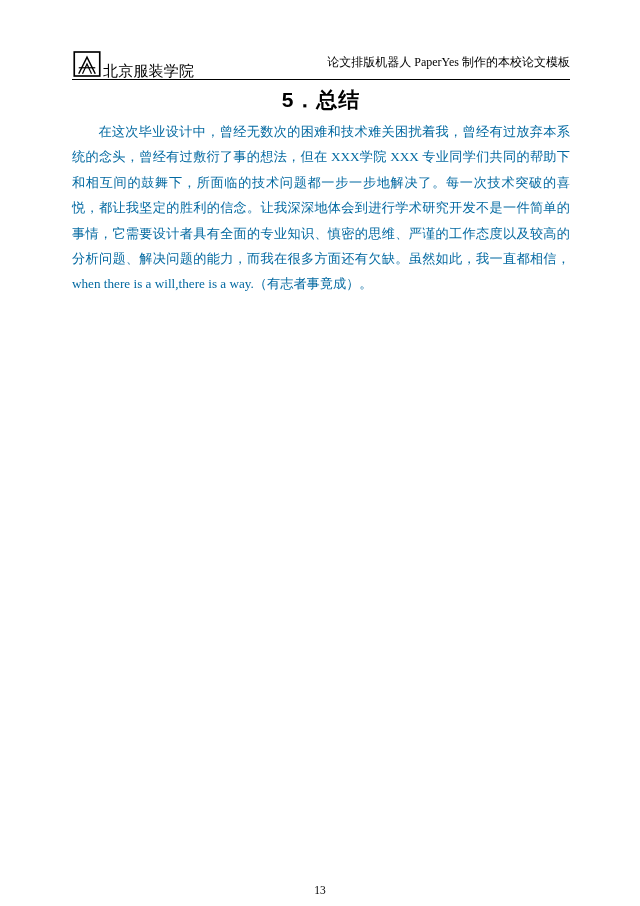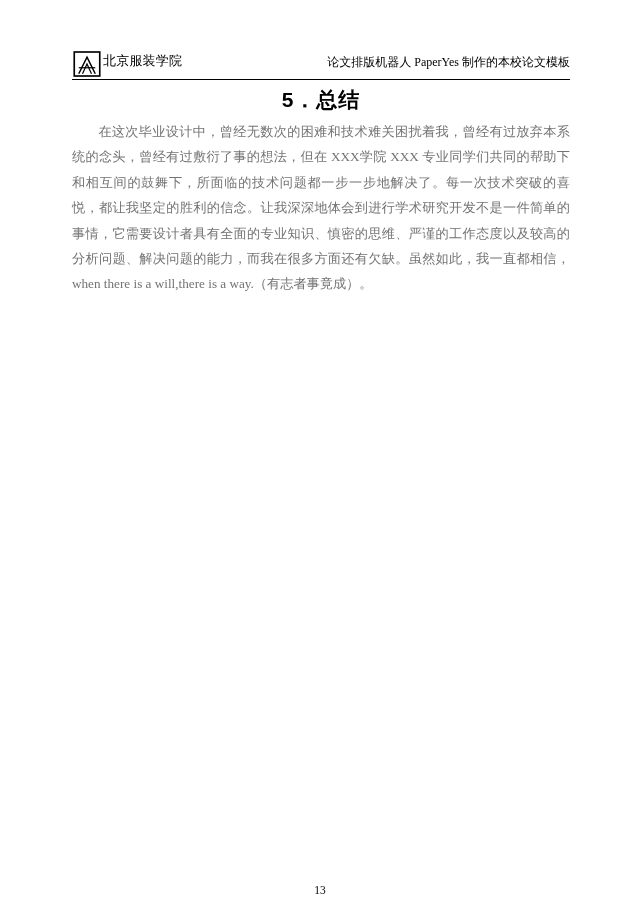--- a/index.html
+++ b/index.html
@@ -44,24 +44,24 @@
     align-items: flex-end;
     gap: 1px;
   }
   .logo {
     width: 30px;
     height: 30px;
     margin-bottom: -1px;
   }
   .brand-name {
     font-family: "Liberation Serif", "DejaVu Serif", serif;
-    font-size: 13px;
+    font-size: 15px;
     letter-spacing: 0.2px;
     line-height: 12px;
-    padding-bottom: 11px;
+    padding-bottom: 1px;
     white-space: nowrap;
   }
   .header-right {
     font-family: "Liberation Serif", "DejaVu Serif", serif;
     font-size: 12px;
     line-height: 12px;
     padding-bottom: 10px;
     white-space: nowrap;
   }
   .header-rule {
@@ -91,21 +91,21 @@
     position: absolute;
     left: 72px;
     top: 119px;
     width: 498px;
     font-family: "Liberation Serif", "DejaVu Serif", serif;
     font-size: 13.2px;
     line-height: 25.4px;
     text-align: justify;
     text-justify: inter-ideograph;
     text-indent: 2em;
-    color: #737373;
+    color: #0369a1;
   }
 
   
   .page-number {
     position: absolute;
     left: 0;
     top: 840px;
     width: 640px;
     text-align: center;
     font-family: "Liberation Serif", "DejaVu Serif", serif;

